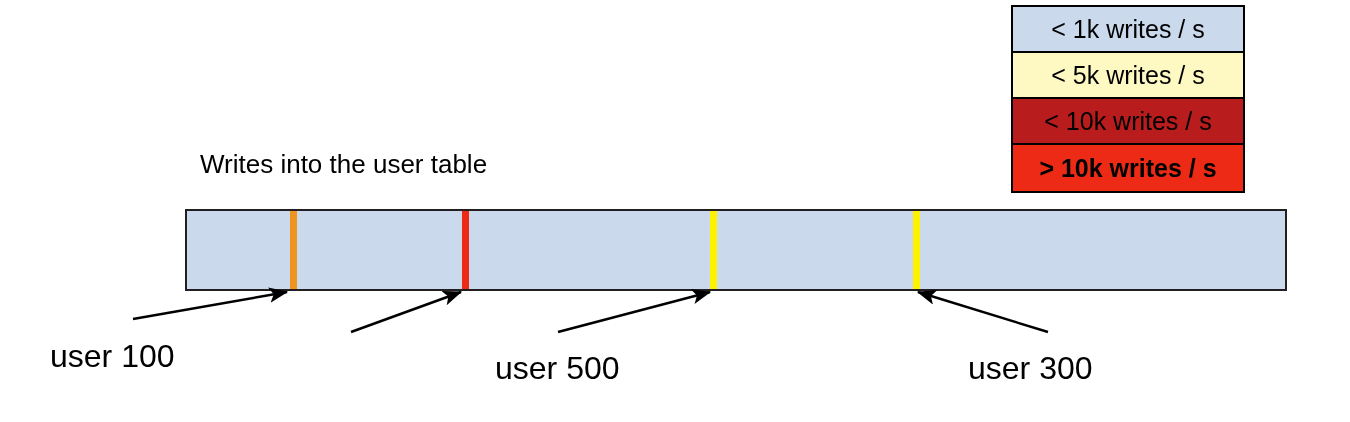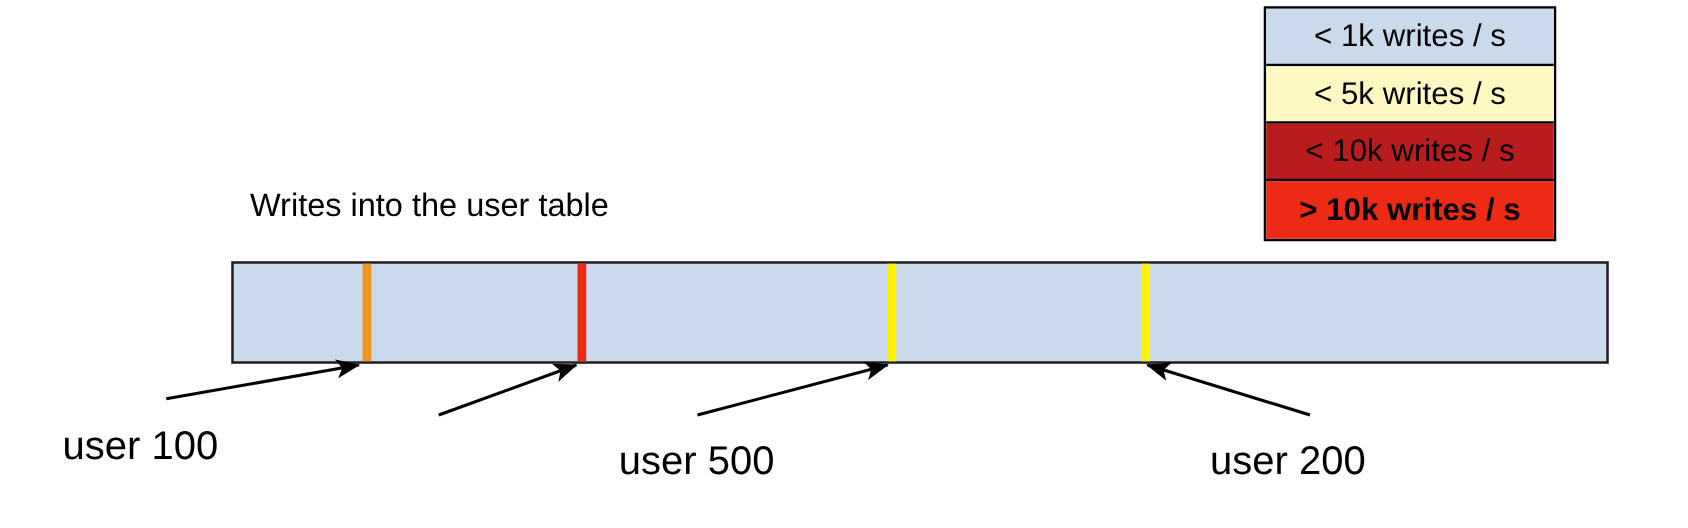--- a/index.html
+++ b/index.html
@@ -126,15 +126,15 @@
     <g id="arrow-group">
         <line x1="133" y1="319" x2="287" y2="292" stroke="#000000" stroke-width="2.4" marker-end="url(#arrowhead)"></line>
         <line x1="351" y1="332" x2="461" y2="292" stroke="#000000" stroke-width="2.4" marker-end="url(#arrowhead)"></line>
         <line x1="558" y1="332" x2="710" y2="292" stroke="#000000" stroke-width="2.4" marker-end="url(#arrowhead)"></line>
         <line x1="1048" y1="332" x2="918" y2="292" stroke="#000000" stroke-width="2.4" marker-end="url(#arrowhead)"></line>
       </g>
   </svg>
 
   <div class="user-label" style="left: 50px; top: 338px;">user 100</div>
   <div class="user-label" style="left: 495px; top: 350px;">user 500</div>
-  <div class="user-label" style="left: 968px; top: 350px;">user 200</div>
+  <div class="user-label" style="left: 968px; top: 350px;">user 300</div>
 
 </div>
 
 </body></html>

